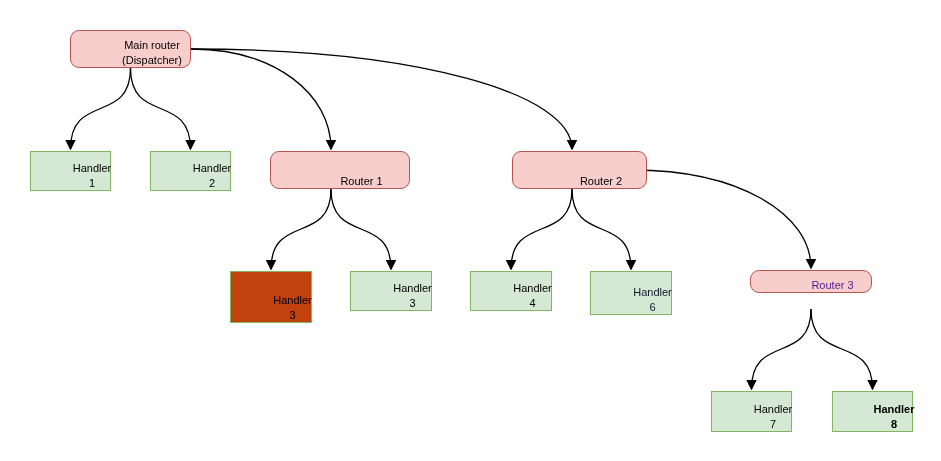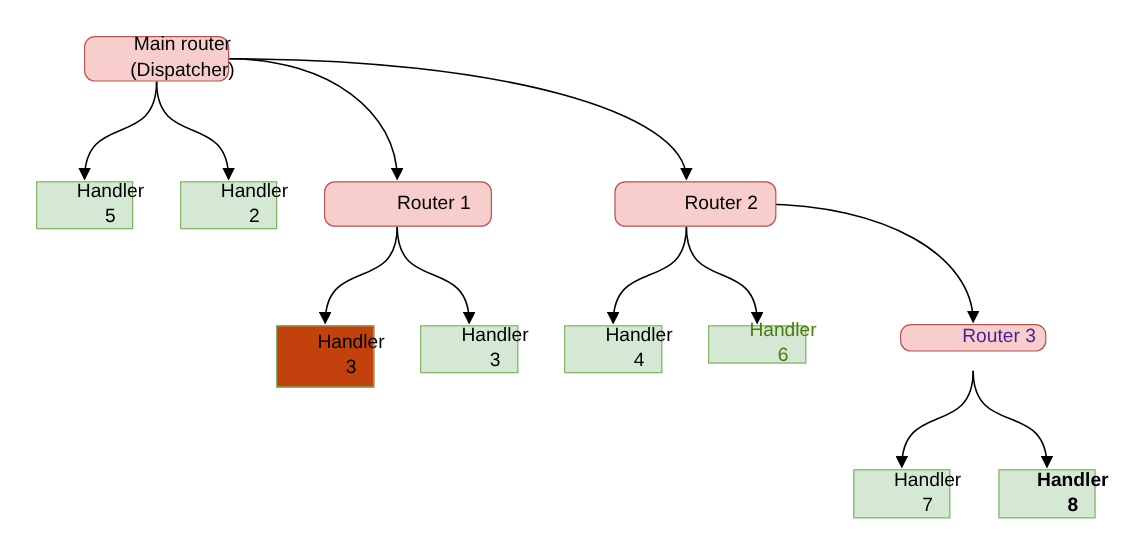--- a/index.html
+++ b/index.html
@@ -20,24 +20,24 @@
     left: 0;
     top: 0;
     width: 941px;
     height: 461px;
     z-index: 0;
   }
   .node {
     position: absolute;
     box-sizing: border-box;
     display: flex;
-    align-items: center;
+    align-items: flex-end;
     justify-content: center;
     text-align: center;
-    font-size: 16px;
+    font-size: 11px;
     line-height: 1.3;
     white-space: pre-line;
     z-index: 1;
     color: #000000;
     padding-left: 43px;
   }
   .node.router {
     border-radius: 9px;
   }
   .node.handler {
@@ -64,24 +64,24 @@
         <path d="M 572 189 C 572 245, 511 213, 511 269" fill="none" stroke="#000000" stroke-width="1.3" marker-end="url(#arrow-head)"></path>
         <path d="M 572 189 C 572 245, 631 213, 631 269" fill="none" stroke="#000000" stroke-width="1.3" marker-end="url(#arrow-head)"></path>
         <path d="M 632 170 C 739.4 170, 811 214.1, 811 268" fill="none" stroke="#000000" stroke-width="1.3" marker-end="url(#arrow-head)"></path>
         <path d="M 811 309 C 811 365, 751.5 333, 751.5 389" fill="none" stroke="#000000" stroke-width="1.3" marker-end="url(#arrow-head)"></path>
         <path d="M 811 309 C 811 365, 872.5 333, 872.5 389" fill="none" stroke="#000000" stroke-width="1.3" marker-end="url(#arrow-head)"></path>
       </g>
   </svg>
 
 <div class="node router" style="left: 70px; top: 30px; width: 121px; height: 38px; background: rgb(248, 206, 204); border: 1.3px solid rgb(184, 84, 80); color: rgb(0, 0, 0);"><span>Main router
 (Dispatcher)</span></div>
-    <div class="node handler" style="left: 30px; top: 151px; width: 81px; height: 40px; background: rgb(213, 232, 212); border: 1.3px solid rgb(130, 179, 102); color: rgb(0, 0, 0);"><span>Handler 5</span></div>
+    <div class="node handler" style="left: 30px; top: 151px; width: 81px; height: 40px; background: rgb(213, 232, 212); border: 1.3px solid rgb(130, 179, 102); color: rgb(0, 0, 0);"><span>Handler 1</span></div>
     <div class="node handler" style="left: 150px; top: 151px; width: 81px; height: 40px; background: rgb(213, 232, 212); border: 1.3px solid rgb(130, 179, 102); color: rgb(0, 0, 0);"><span>Handler 2</span></div>
     <div class="node router" style="left: 270px; top: 151px; width: 140px; height: 38px; background: rgb(248, 206, 204); border: 1.3px solid rgb(184, 84, 80); color: rgb(0, 0, 0);"><span>Router 1</span></div>
     <div class="node router" style="left: 512px; top: 151px; width: 135px; height: 38px; background: rgb(248, 206, 204); border: 1.3px solid rgb(184, 84, 80); color: rgb(0, 0, 0);"><span>Router 2</span></div>
     <div class="node handler" style="left: 230px; top: 271px; width: 82px; height: 52px; background: #c2410c; border: 1.3px solid rgb(130, 179, 102); color: rgb(0, 0, 0);"><span>Handler 3</span></div>
     <div class="node handler" style="left: 350px; top: 271px; width: 82px; height: 40px; background: rgb(213, 232, 212); border: 1.3px solid rgb(130, 179, 102); color: rgb(0, 0, 0);"><span>Handler 3</span></div>
     <div class="node handler" style="left: 470px; top: 271px; width: 82px; height: 40px; background: rgb(213, 232, 212); border: 1.3px solid rgb(130, 179, 102); color: rgb(0, 0, 0);"><span>Handler 4</span></div>
-    <div class="node handler" style="left: 590px; top: 271px; width: 82px; height: 32px; background: rgb(213, 232, 212); border: 1.3px solid rgb(130, 179, 102); color: #4d7c0f;"><span>Handler 6</span></div>
+    <div class="node handler" style="left: 590px; top: 271px; width: 82px; height: 44px; background: rgb(213, 232, 212); border: 1.3px solid rgb(130, 179, 102); color: #0f172a;"><span>Handler 6</span></div>
     <div class="node router" style="left: 750px; top: 270px; width: 122px; height: 23px; background: rgb(248, 206, 204); border: 1.3px solid rgb(184, 84, 80); color: #4c1d95;"><span>Router 3</span></div>
     <div class="node handler" style="left: 711px; top: 391px; width: 81px; height: 41px; background: rgb(213, 232, 212); border: 1.3px solid rgb(130, 179, 102); color: rgb(0, 0, 0);"><span>Handler 7</span></div>
     <div class="node handler" style="left: 832px; top: 391px; width: 81px; height: 41px; background: rgb(213, 232, 212); border: 1.3px solid rgb(130, 179, 102); color: rgb(0, 0, 0); font-weight: bold;"><span>Handler 8</span></div>
   </div>
 
 </body></html>

